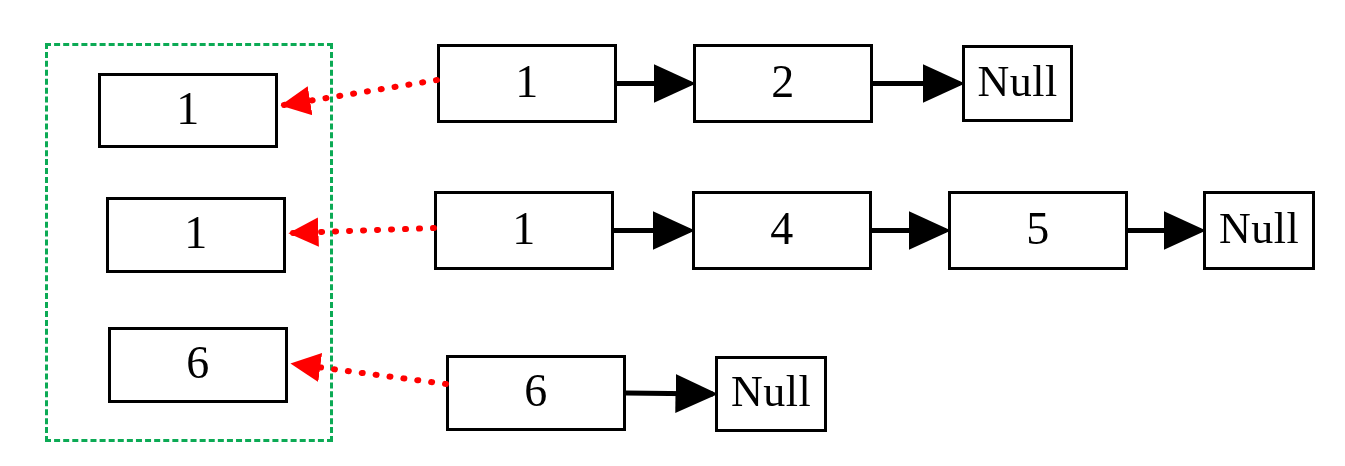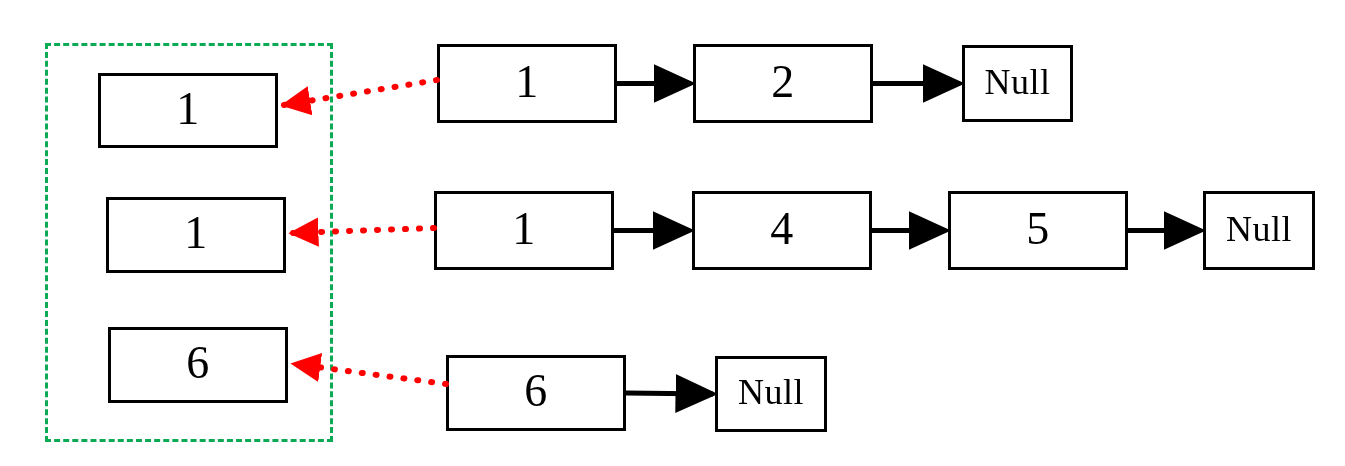--- a/index.html
+++ b/index.html
@@ -26,21 +26,21 @@
     color: #000000;
     line-height: 1;
   }
   .node-label {
     display: block;
     font-size: 46px;
     letter-spacing: 0.5px;
     transform: translateY(-2px);
   }
   .node.null-node .node-label {
-    font-size: 36px;
+    font-size: 44px;
   }
   .bucket-container {
     position: absolute;
     box-sizing: border-box;
     border: 3px dashed #0caa55;
     background: transparent;
   }
   .svg-layer {
     position: absolute;
     left: 0;

